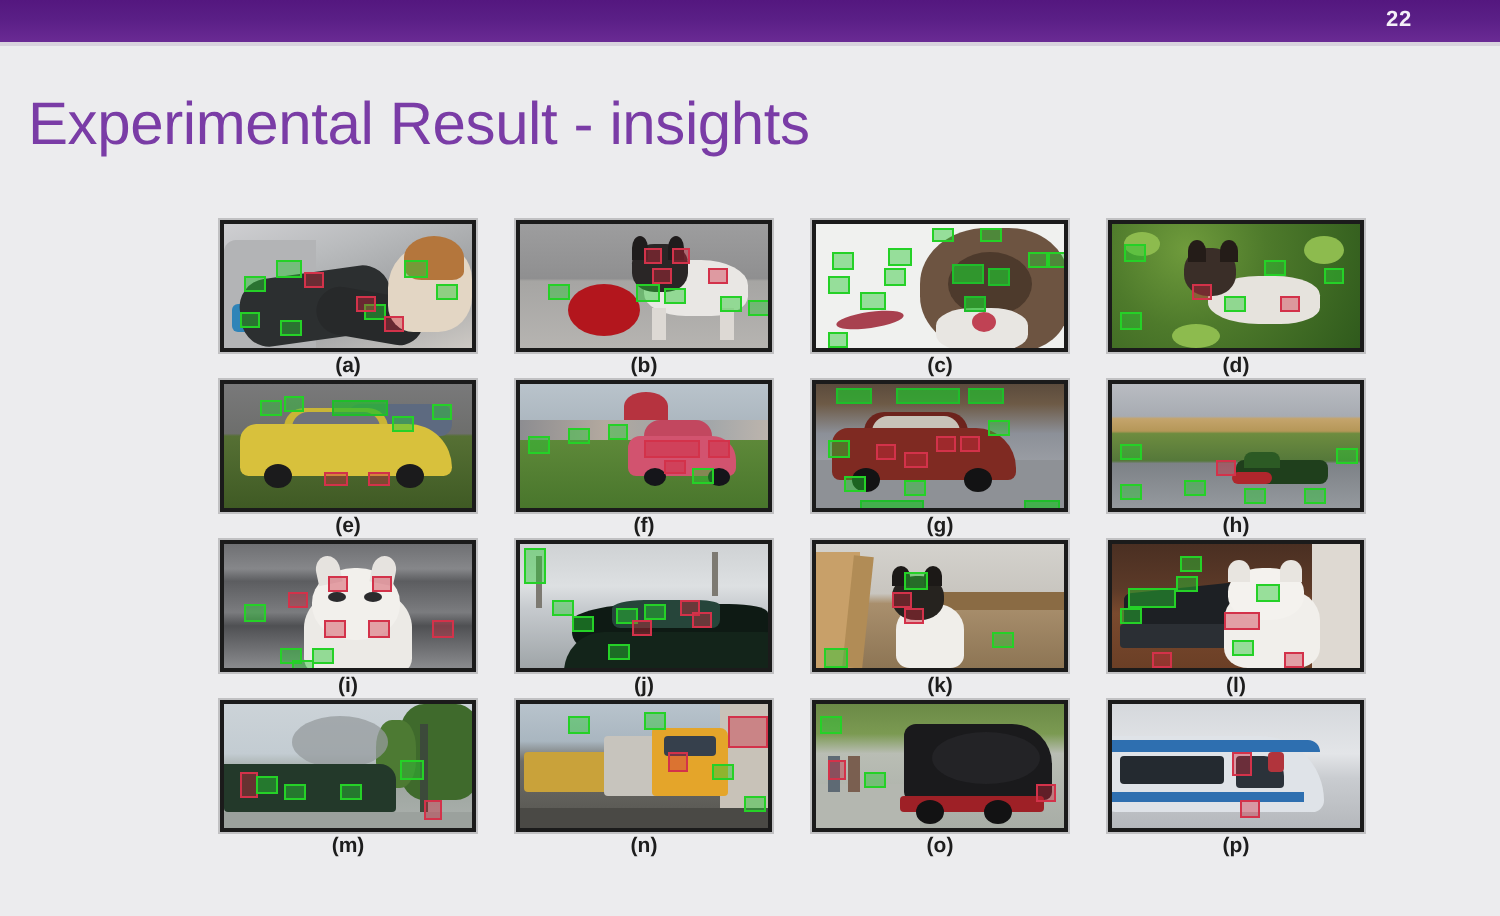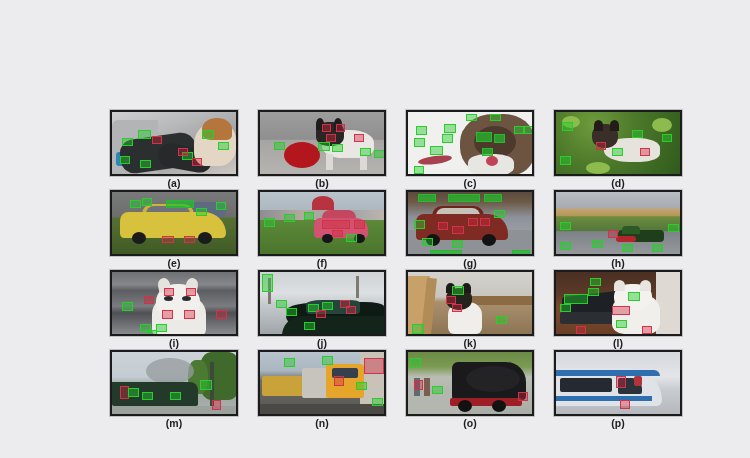--- a/index.html
+++ b/index.html
@@ -222,21 +222,25 @@
   .p-stripe2{position:absolute;left:-4px;top:44px;width:100px;height:5px;background:#2e6fb0;}
   .p-win{position:absolute;left:4px;top:26px;width:52px;height:14px;background:#242a30;border-radius:2px;}
   .p-win2{position:absolute;left:62px;top:26px;width:24px;height:16px;background:#2b323a;border-radius:2px 10px 2px 2px;}
   .p-red{position:absolute;left:78px;top:24px;width:8px;height:10px;background:#b1343c;border-radius:2px;}
 </style>
 </head>
 <body>
 
 <div class="slide">
 
-
+  <div class="header-bar">
+    <div class="slide-number">22</div>
+  </div>
+
+  <div class="slide-title">Experimental Result - insights</div>
 
   <div class="grid">
 
     <div class="cell">
       <div class="thumb">
         <div class="sc a-bg"></div>
         <div class="a-seat"></div>
           <div class="a-blue"></div>
         <div class="a-dark"></div>
           <div class="a-dark2"></div>

